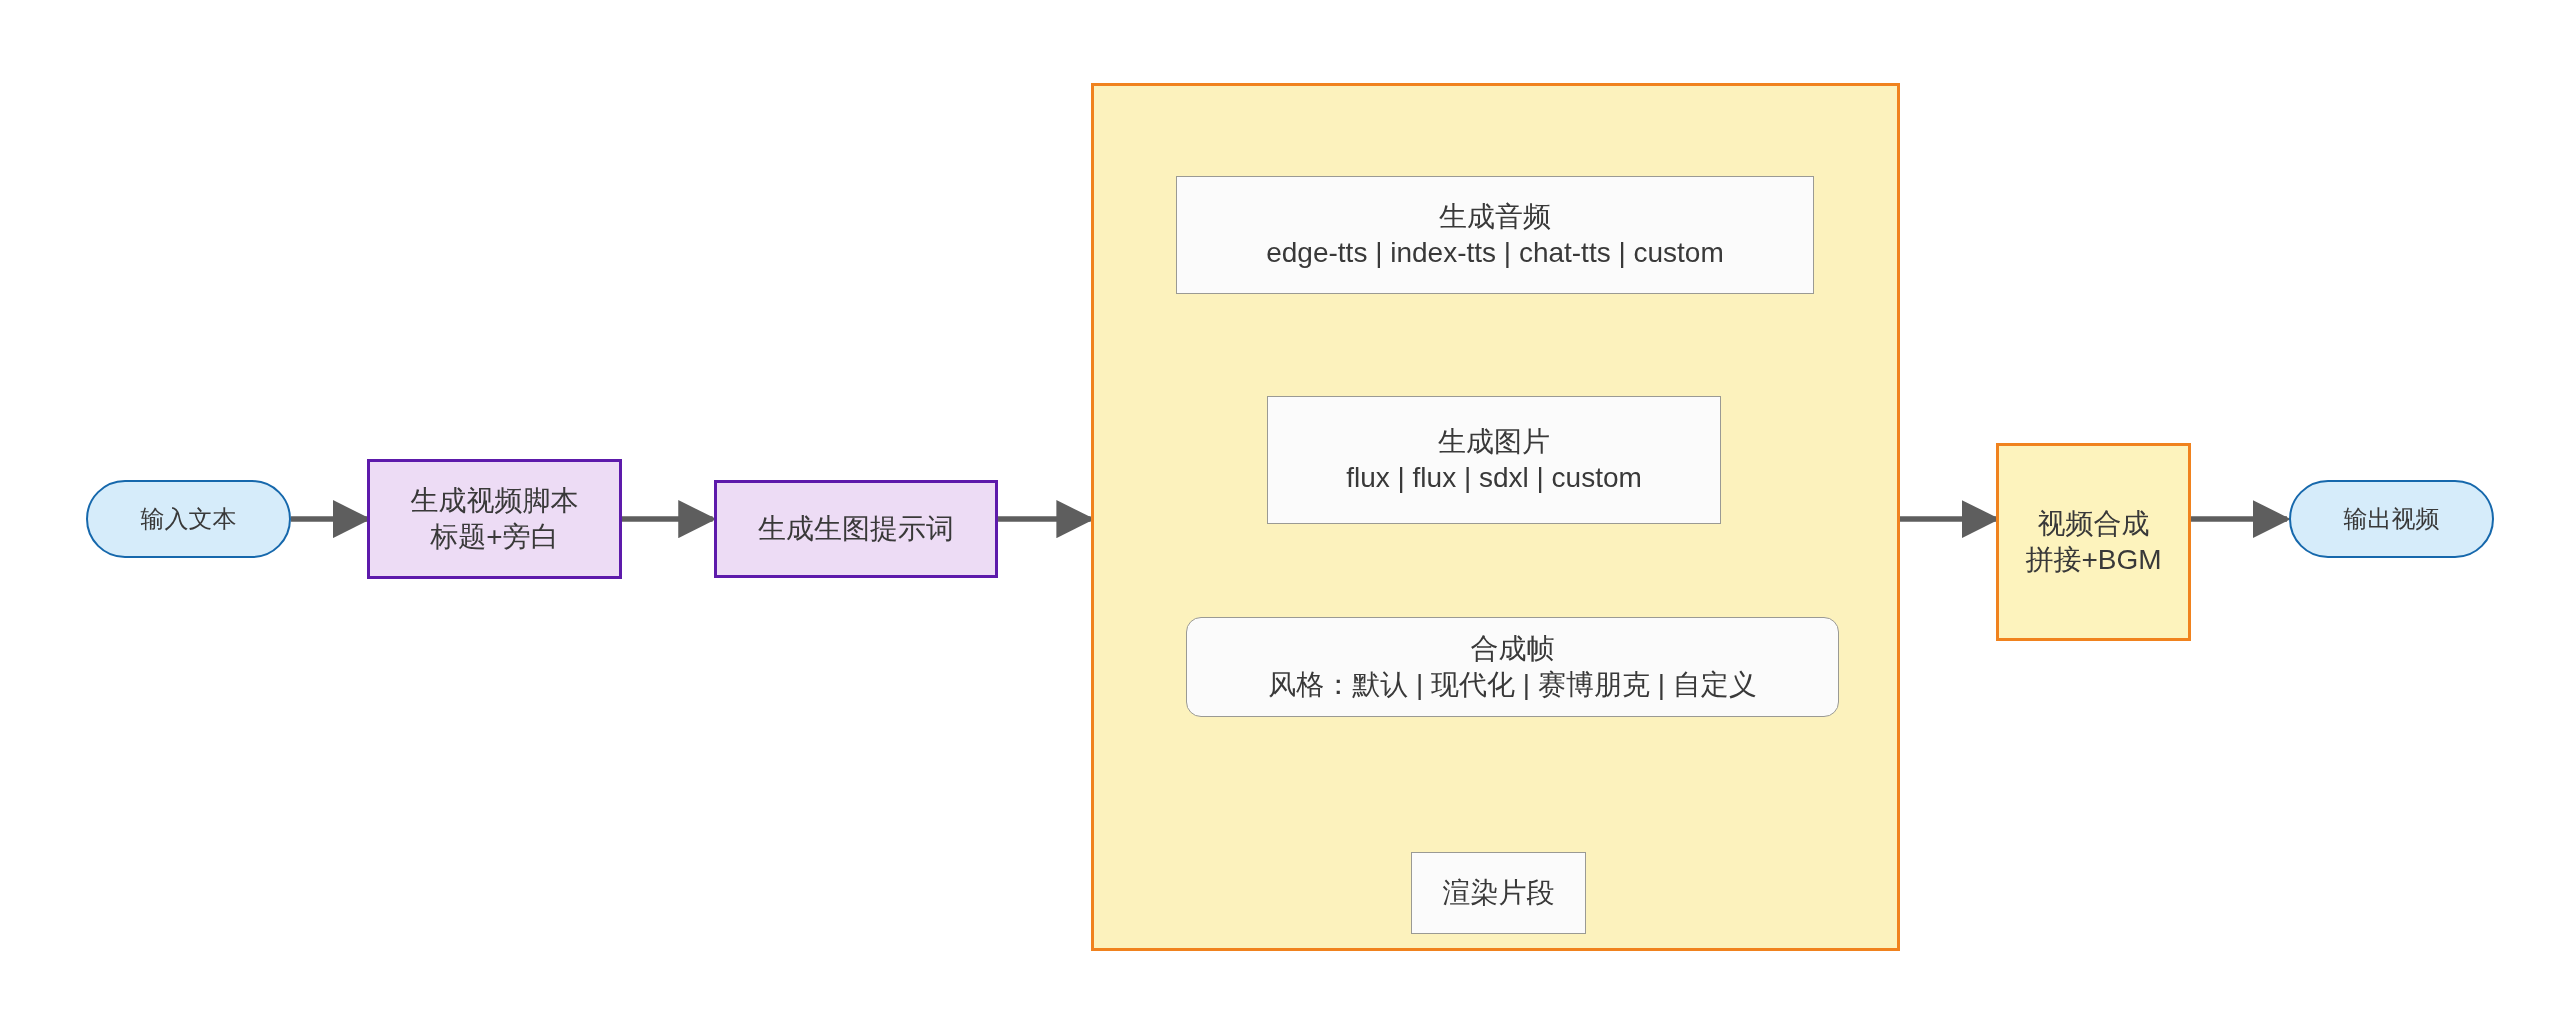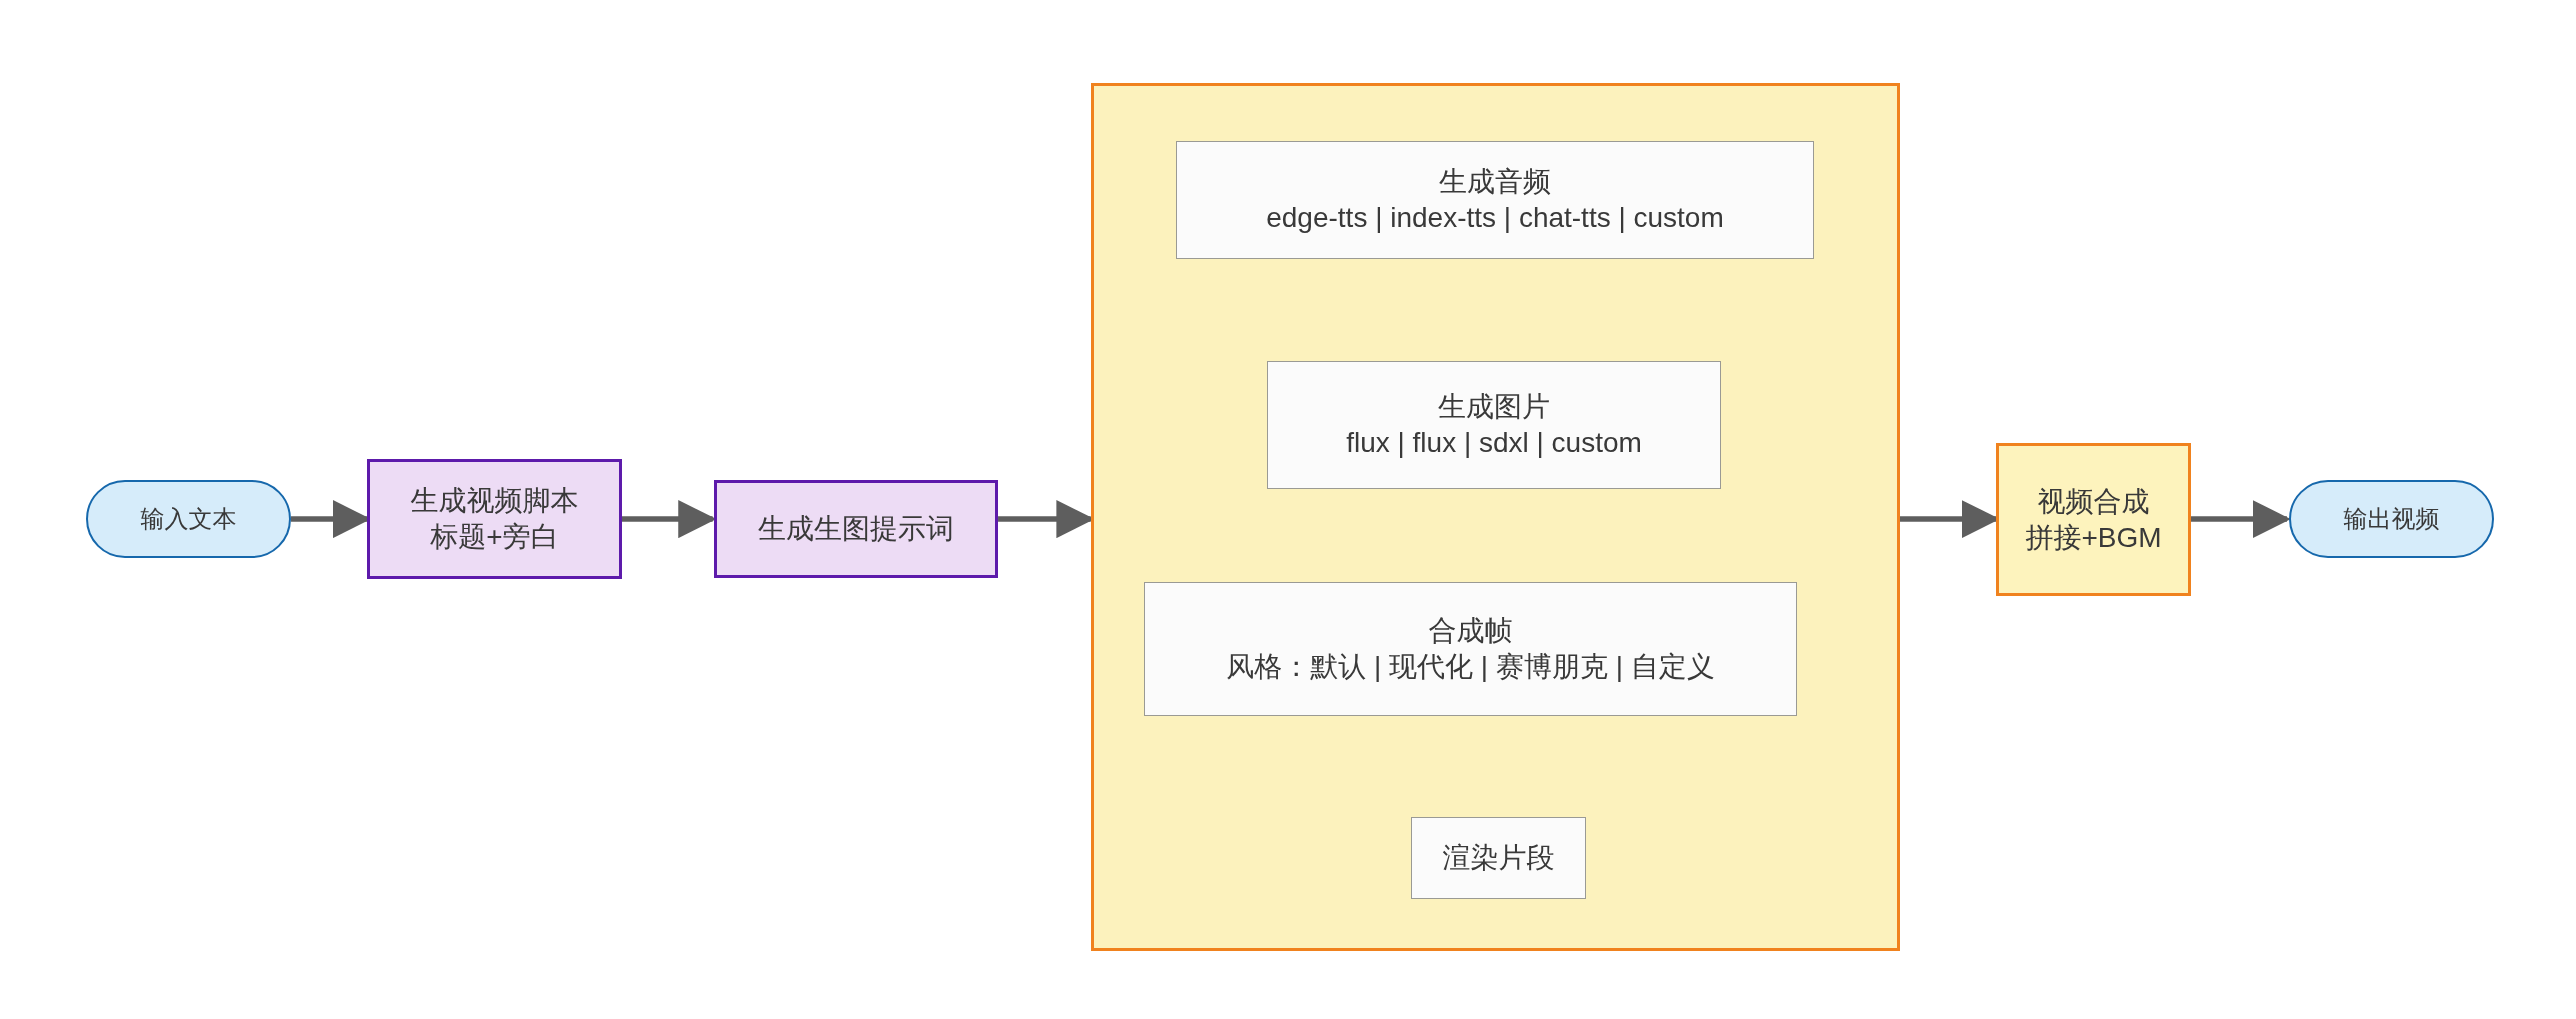--- a/index.html
+++ b/index.html
@@ -62,20 +62,21 @@
     background: #fdf3bd;
     border: 3.6px solid #f0821e;
     font-size: 28px;
   }
 
   
   .n-plain {
     background: #fbfbfb;
     border: 1.8px solid #9a9a94;
     font-size: 28px;
+    margin-top: 35px;
   }
 
   
   .subgraph {
     position: absolute;
     box-sizing: border-box;
     background: #fcf2bd;
     border: 3.6px solid #f0821e;
   }
 </style>
@@ -127,30 +128,30 @@
   <div class="node n-plain" style="left:1176px; top:141px; width:638px; height:118px;">
     <span class="l1">生成音频</span>
     <span class="l2">edge-tts | index-tts | chat-tts | custom</span>
   </div>
 
   <div class="node n-plain" style="left:1267px; top:361px; width:454px; height:128px;">
     <span class="l1">生成图片</span>
     <span class="l2">flux | flux | sdxl | custom</span>
   </div>
 
-  <div class="node n-plain" style="left:1144px; top:582px; width:653px; height:134px;">
+  <div class="node n-plain" style="left:1186px; top:582px; width:653px; height:100px;border-radius:15px;">
     <span class="l1">合成帧</span>
     <span class="l2">风格：默认 | 现代化 | 赛博朋克 | 自定义</span>
   </div>
 
   <div class="node n-plain" style="left:1411px; top:817px; width:175px; height:82px;text-align:center;">
     <span class="l1">渲染片段</span>
   </div>
 
-  <div class="node n-orange" style="left:1996px; top:443px; width:195px; height:153px;">
+  <div class="node n-orange" style="left:1996px; top:443px; width:195px; height:198px;">
     <span class="l1">视频合成</span>
     <span class="l2">拼接+BGM</span>
   </div>
 
   <div class="node n-stadium" style="left:2289px; top:480px; width:205px; height:78px;">
     <span class="l1">输出视频</span>
   </div>
 
 </div>
 

